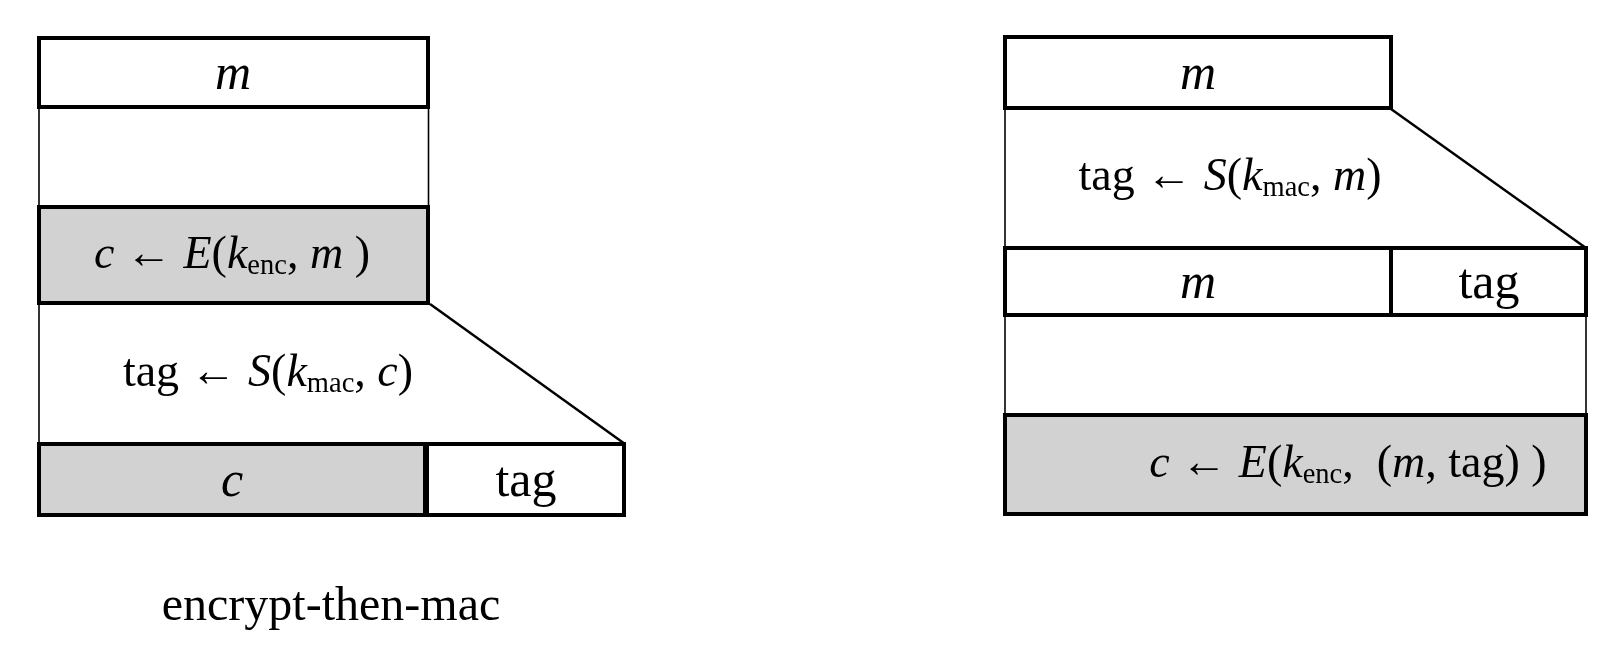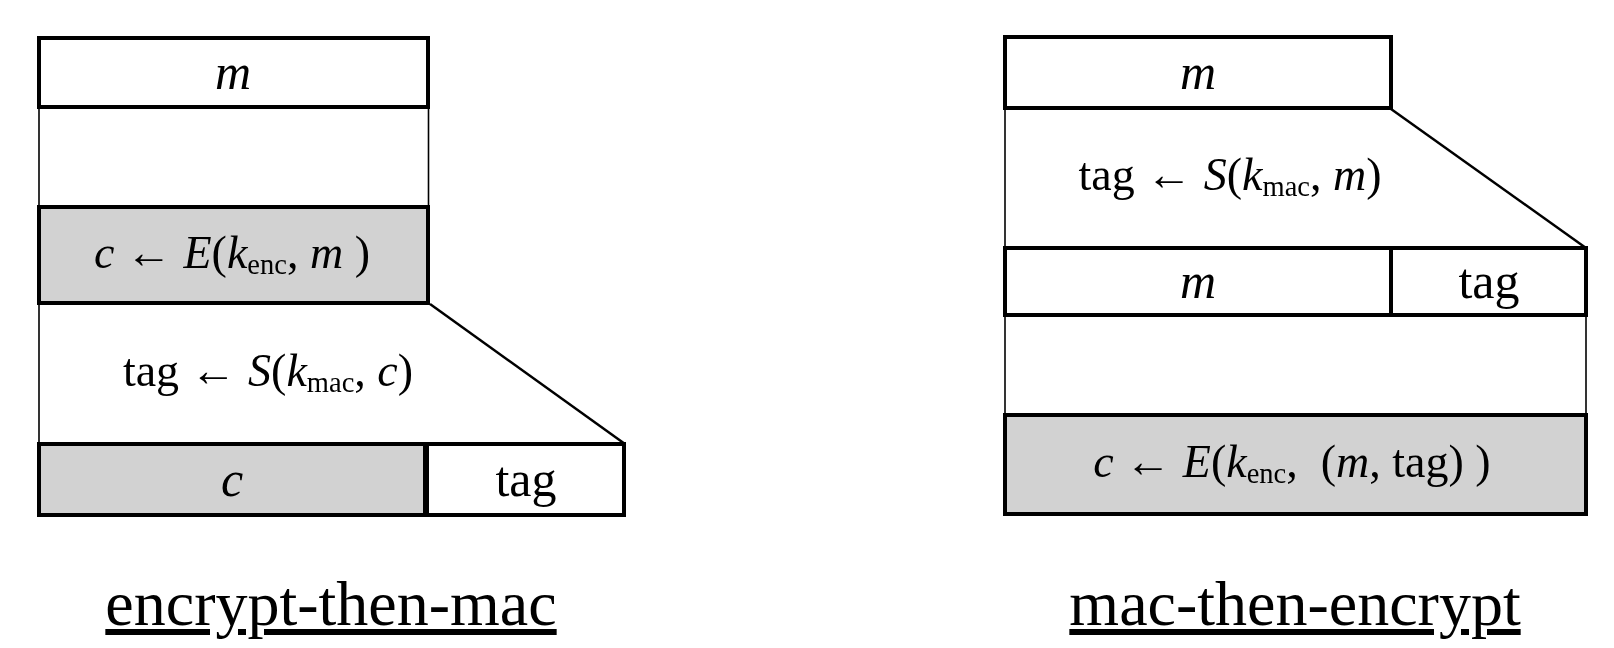--- a/index.html
+++ b/index.html
@@ -29,21 +29,21 @@
   .diag  { stroke-width: 2.5; fill: none; }
   .txt {
     position: absolute;
     transform: translate(-50%, -50%);
     white-space: nowrap;
     line-height: 1;
     color: #000000;
   }
   .box-label { font-size: 50px; }
   .formula   { font-size: 46px; }
-  .caption   { font-size: 64px; text-decoration: underline; }
+  .caption   { font-size: 48px; }
   .it  { font-style: italic; }
   .sub {
     font-size: 0.62em;
     vertical-align: -0.22em;
   }
 </style>
 </head>
 <body>
 
 <div class="stage">
@@ -88,19 +88,18 @@
   <div class="txt box-label it" style="left:1198px; top:72px;">m</div>
 
   <div class="txt formula" style="left:1230px; top:177px;">
     <span>tag</span><span>&nbsp;←&nbsp;</span><span class="it">S</span><span>(</span><span class="it">k</span><span class="sub">mac</span><span>,&nbsp;</span><span class="it">m</span><span>)</span>
   </div>
 
   <div class="txt box-label it" style="left:1198px; top:281px;">m</div>
 
   <div class="txt box-label" style="left:1489px; top:281px;">tag</div>
 
-  <div class="txt formula" style="left:1292px; top:464px;font-family:Liberation Serif, serif;">
+  <div class="txt formula" style="left:1348px; top:464px;font-family:Liberation Serif, serif;">
     <span class="it">c</span><span>&nbsp;←&nbsp;</span><span class="it">E</span><span>(</span><span class="it">k</span><span class="sub">enc</span><span>,&nbsp;&nbsp;</span><span>(</span><span class="it">m</span><span>,&nbsp;</span><span>tag</span><span>)</span><span>&nbsp;)</span>
   </div>
 
-  <div class="txt caption" style="left:1295px; top:604px;">mac-then-encrypt</div>
 
 </div>
 
 </body></html>

